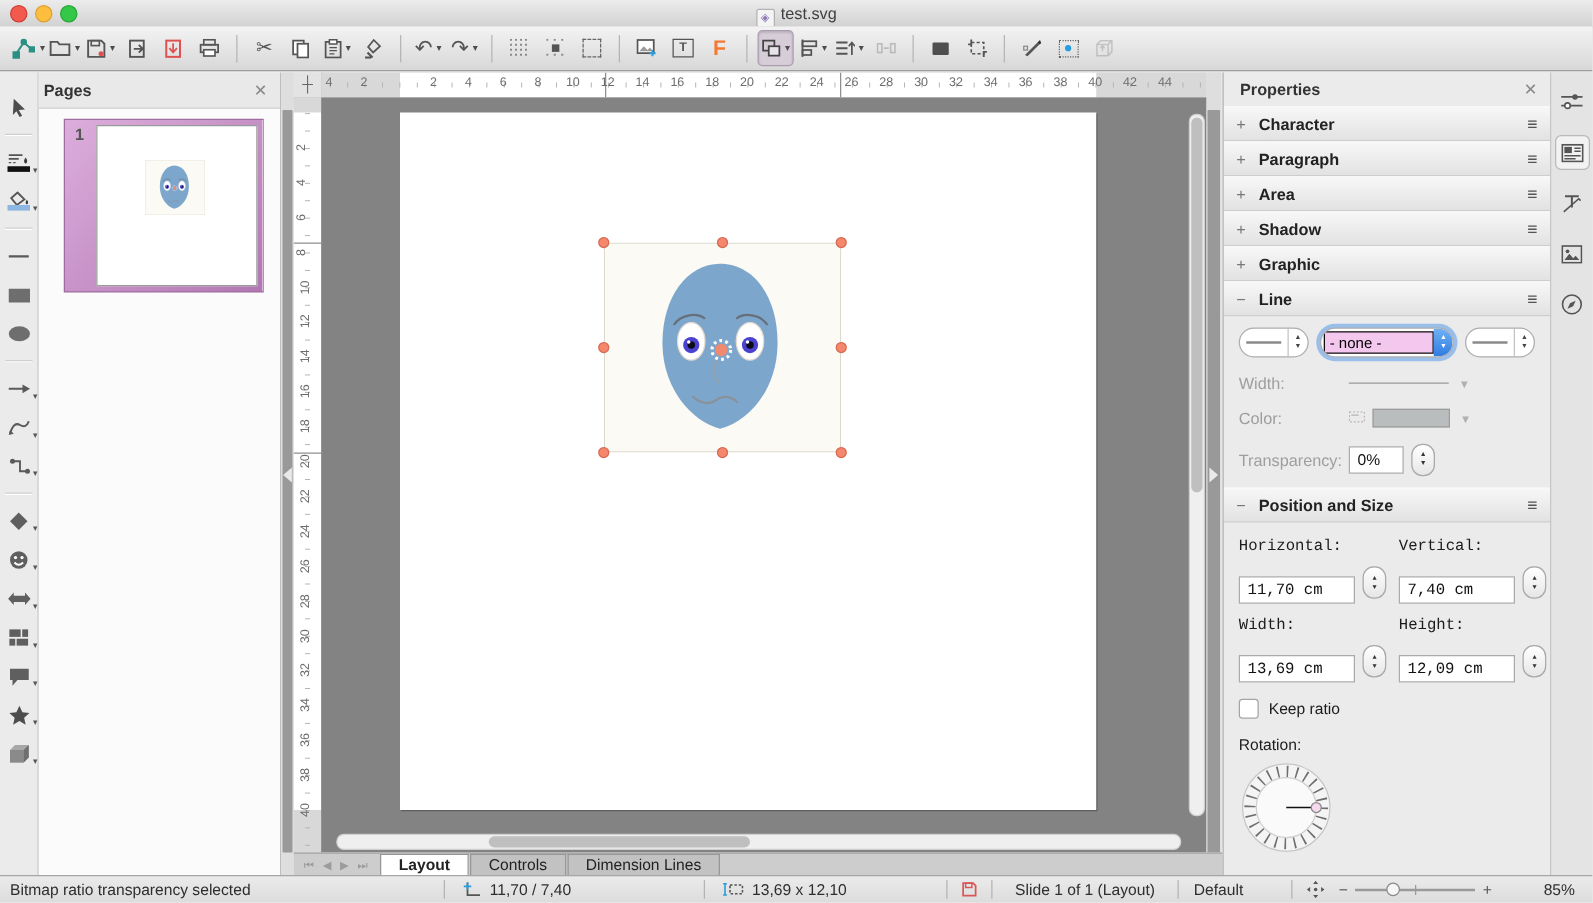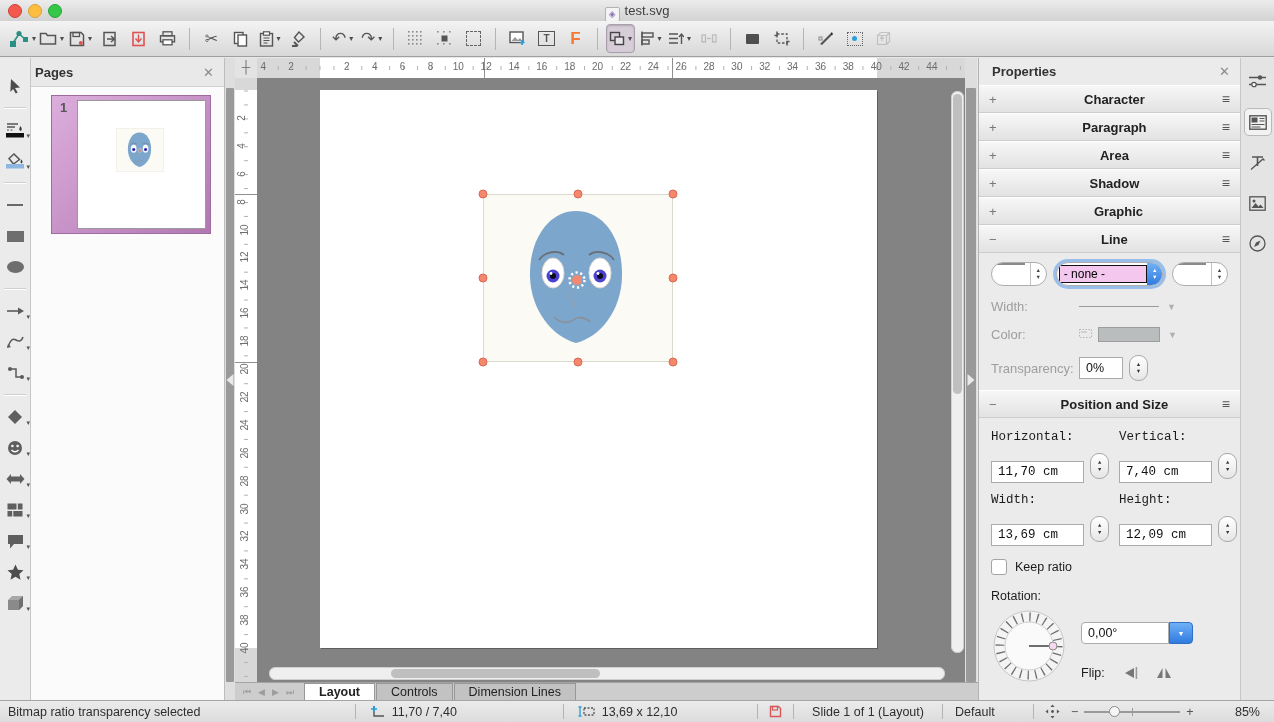--- a/index.html
+++ b/index.html
@@ -121,26 +121,26 @@
   #sb-zoompct{width:58px;text-align:right;padding-right:14px;box-sizing:border-box;}
   
   #sidebar{position:absolute;left:978px;top:58px;width:262px;bottom:22px;background:#ebebeb;
     border-left:1px solid #b3b3b3;box-sizing:border-box;overflow:hidden;}
   #sbhdr{height:27px;display:flex;align-items:center;}
   #sbhdr .t{font-size:13px;font-weight:bold;color:#333;margin-left:13px;flex:1;}
   .sechdr{height:26px;display:flex;align-items:center;padding:0 10px;
     background:linear-gradient(#f7f7f7,#e2e2e2);border-top:1px solid #fdfdfd;
     border-bottom:1px solid #cdcdcd;}
   .exp{width:12px;color:#777;font-size:13px;}
-  .seclabel{font-size:13px;font-weight:bold;color:#222;margin-left:6px;flex:1;text-align:center;}
+  .seclabel{font-size:13px;font-weight:bold;color:#222;margin-left:6px;flex:1;}
   .secmenu{color:#555;font-size:14px;}
   .secbody{padding:9px 12px;}
   .linecombos{display:flex;gap:9px;align-items:center;}
   .combo{height:22px;border:1px solid #adadad;border-radius:12px;background:#fff;
-    display:flex;align-items:flex-start;overflow:hidden;}
+    display:flex;align-items:center;overflow:hidden;}
   .combo .sample{flex:1;display:flex;align-items:center;justify-content:center;}
   .combo .sample .ln{width:28px;height:2px;background:#8a8a8a;}
   .combo .step{width:15px;align-self:stretch;border-left:1px solid #c3c3c3;
     display:flex;flex-direction:column;align-items:center;justify-content:center;
     font-size:5.5px;color:#444;line-height:1.25;}
   #combo-none{box-shadow:0 0 0 3px rgba(98,160,234,.6);}
   #combo-none .val{flex:1;margin:2px 0 2px 2px;background:#f3c7ee;border:1px solid #111;
     font-size:12px;padding:1px 4px;white-space:nowrap;}
   #combo-none .step{background:linear-gradient(#6fb1f5,#2f7be0);color:#fff;border-left:none;}
   .prow{display:flex;align-items:center;margin-top:13px;}
@@ -801,41 +801,20 @@
     </div>
     <div class="pslabel" style="margin-top:14px">Rotation:</div>
     <div id="rotrow">
       <svg width="76" height="76" viewBox="-38 -38 76 76">
         <circle r="35" fill="#f4f4f4" stroke="#c6c6c6"></circle>
         <circle r="29" fill="none" stroke="#6e6e6e" stroke-width="9" stroke-dasharray="1.3 6.3"></circle>
         <circle r="24" fill="#fafafa" stroke="#cfcfcf"></circle>
         <line x1="0" y1="0" x2="24" y2="0" stroke="#111" stroke-width="1.2"></line>
         <circle cx="24" cy="0" r="4" fill="#f6d9ee" stroke="#8a8a8a"></circle>
       </svg>
-      <div style="flex:1;padding-left:14px">
-        <div id="rotcombo">
-          <span class="field">0,00°</span>
-          <span class="btn">▼</span>
-        </div>
-        <div id="fliprow">
-          <span class="lbl">Flip:</span>
-          <span class="ficon">
-            <svg width="15" height="14" viewBox="0 0 15 14">
-                <polygon points="11,2 11,12 2,7" fill="#777"></polygon>
-                <rect x="12.6" y="1" width="1.6" height="12" fill="#999"></rect>
-              </svg>
-          </span>
-          <span class="ficon">
-            <svg width="16" height="14" viewBox="0 0 16 14">
-                <polygon points="6.5,2 6.5,12 1,12" fill="#777"></polygon>
-                <polygon points="9.5,2 9.5,12 15,12" fill="#777"></polygon>
-              </svg>
-          </span>
-        </div>
-      </div>
     </div>
   </div>
 </div>
 
 <div id="sidetabs">
     <div class="sidetab">
       <svg width="19" height="16" viewBox="0 0 19 16">
         <path d="M1 4.5 h17 M1 11.5 h17" stroke="#555" stroke-width="1.3"></path>
         <circle cx="12" cy="4.5" r="2.2" fill="#555"></circle>
         <circle cx="6" cy="11.5" r="2.2" fill="#fff" stroke="#555" stroke-width="1.3"></circle>

